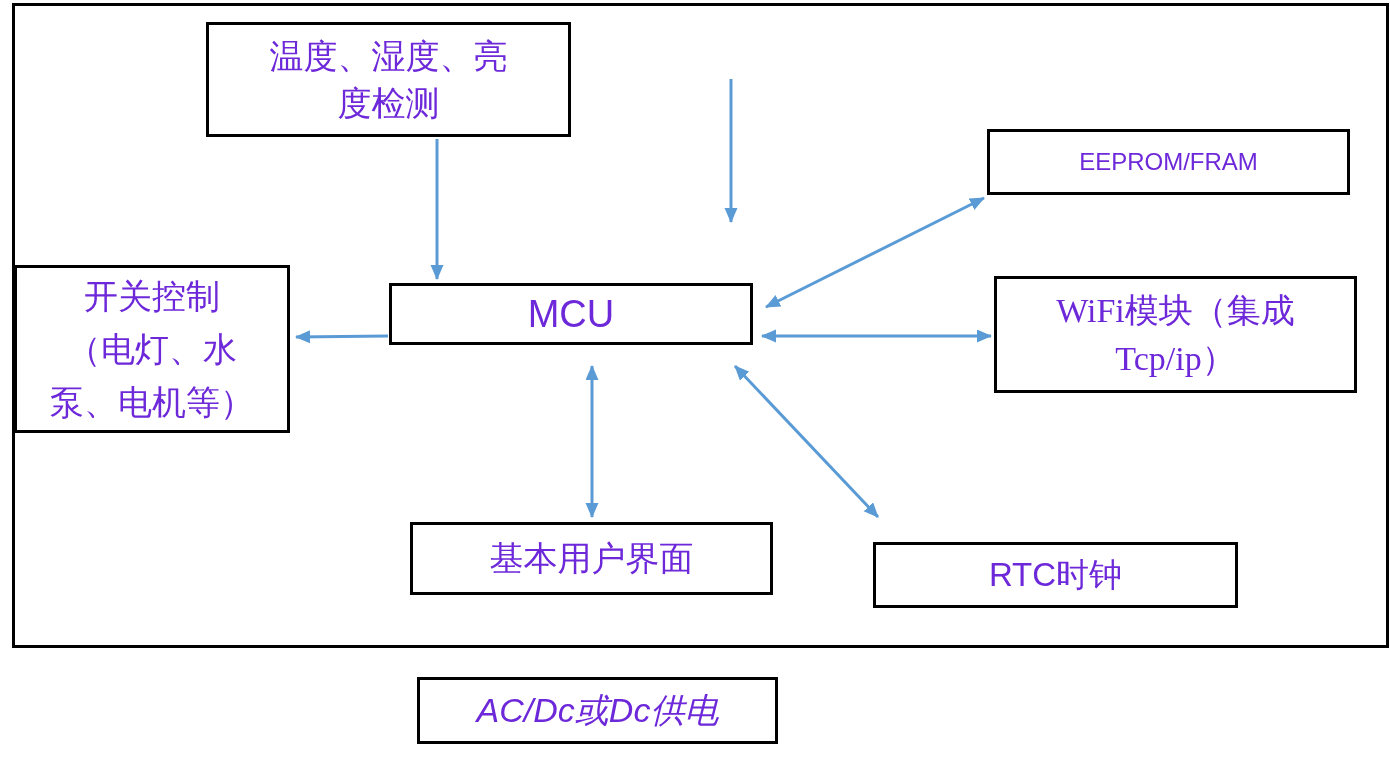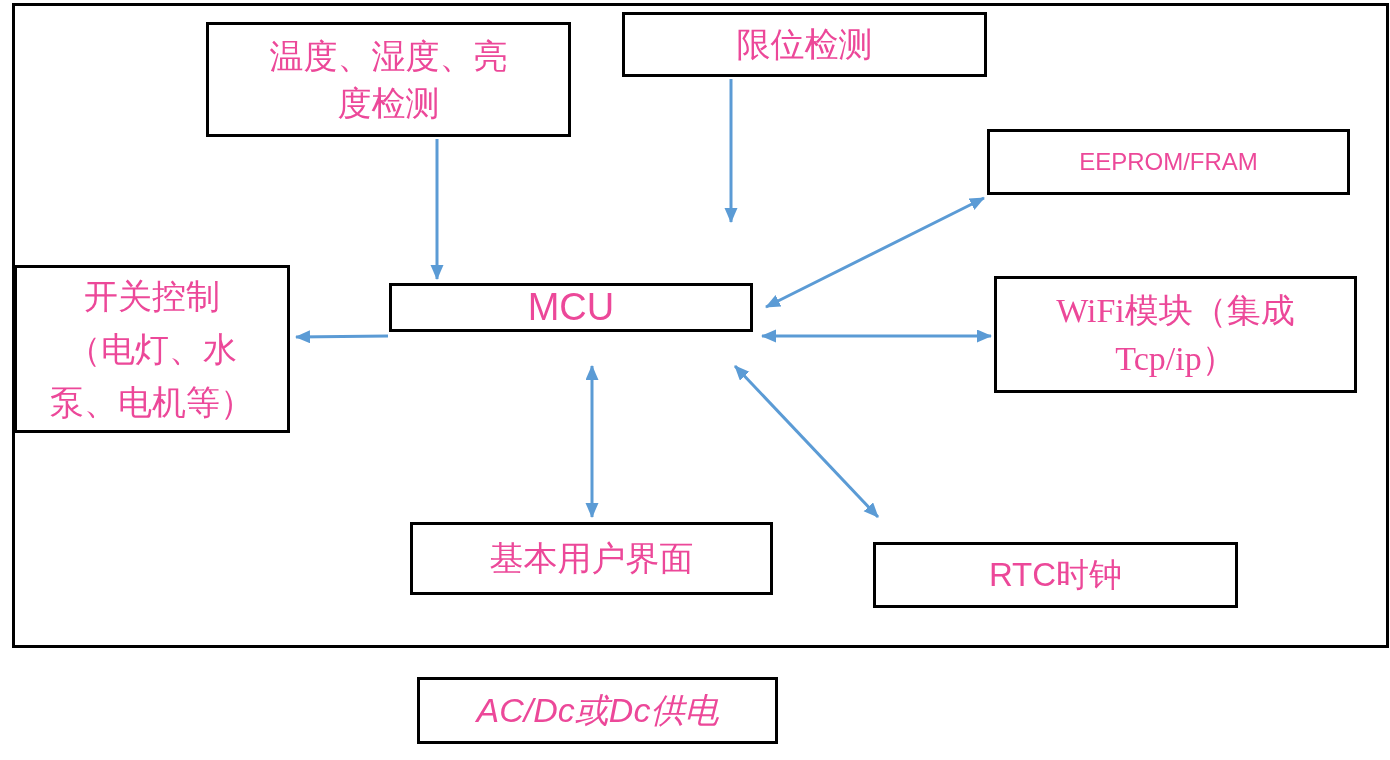--- a/index.html
+++ b/index.html
@@ -20,33 +20,33 @@
     background: transparent;
   }
   .node {
     position: absolute;
     background: #ffffff;
     border: 3px solid #000000;
     display: flex;
     align-items: center;
     justify-content: center;
     text-align: center;
-    color: #ec4899;
+    color: #6d28d9;
     white-space: pre-line;
     z-index: 2;
   }
   .serif-text { font-family: "Liberation Serif", "DejaVu Serif", serif; }
   .sans-text  { font-family: "Liberation Sans", "DejaVu Sans", sans-serif; }
 
   .node-temp   { left: 206px; top: 22px;  width: 365px; height: 115px; font-size: 34px; line-height: 47px; }
   .node-limit  { left: 622px; top: 12px;  width: 365px; height: 65px;  font-size: 34px; }
   .node-eeprom { left: 987px; top: 129px; width: 363px; height: 66px;  font-size: 24px; }
   .node-wifi   { left: 994px; top: 276px; width: 363px; height: 117px; font-size: 34px; line-height: 48px; }
   .node-switch { left: 14px;  top: 265px; width: 276px; height: 168px; font-size: 34px; line-height: 53px; }
-  .node-mcu    { left: 389px; top: 283px; width: 364px; height: 49px;  font-size: 38px; }
+  .node-mcu    { left: 389px; top: 283px; width: 364px; height: 62px;  font-size: 38px; }
   .node-ui     { left: 410px; top: 522px; width: 363px; height: 73px;  font-size: 34px; }
   .node-rtc    { left: 873px; top: 542px; width: 365px; height: 66px;  font-size: 33px; }
   .node-power  { left: 417px; top: 677px; width: 361px; height: 67px;  font-size: 34px; font-style: italic; }
 
   .arrow-layer {
     position: absolute;
     left: 0; top: 0;
     width: 1390px; height: 760px;
     z-index: 1;
   }
@@ -71,21 +71,20 @@
       <line x1="762" y1="336" x2="991" y2="336" marker-start="url(#ah)" marker-end="url(#ah)"></line>
       <line x1="388" y1="336" x2="296" y2="337" marker-end="url(#ah)"></line>
       <line x1="592" y1="366" x2="592" y2="517" marker-start="url(#ah)" marker-end="url(#ah)"></line>
       <line x1="735" y1="366" x2="878" y2="517" marker-start="url(#ah)" marker-end="url(#ah)"></line>
     </g>
   </svg>
 
   <div class="node node-temp serif-text">温度、湿度、亮
 度检测</div>
 
-  <div class="node node-limit serif-text">限位检测</div>
 
   <div class="node node-eeprom sans-text">EEPROM/FRAM</div>
 
   <div class="node node-switch serif-text">开关控制
 （电灯、水
 泵、电机等）</div>
 
   <div class="node node-wifi serif-text">WiFi模块（集成
 Tcp/ip）</div>
 

